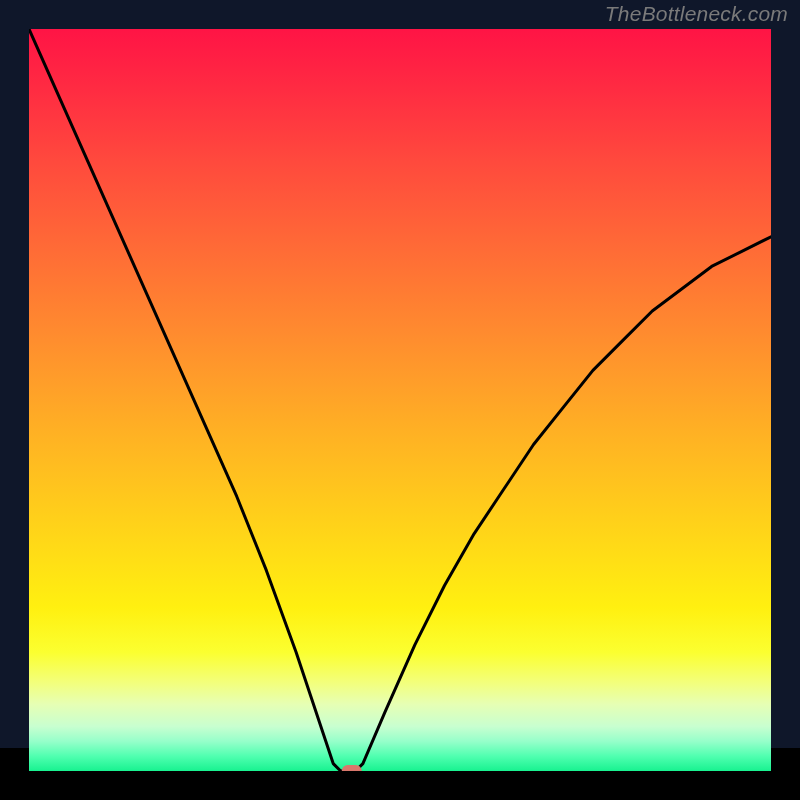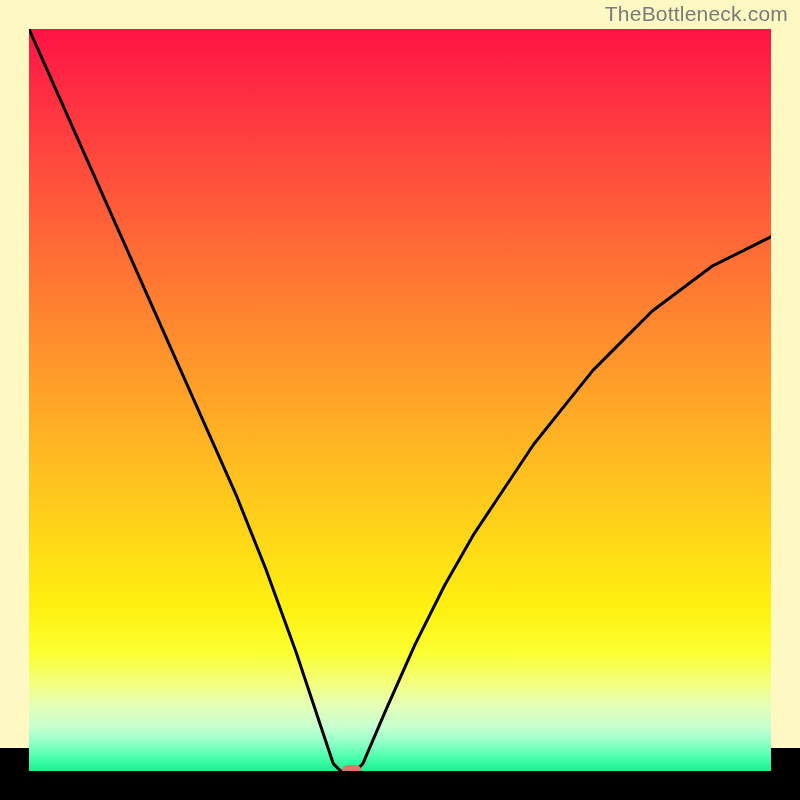--- a/index.html
+++ b/index.html
@@ -8,21 +8,22 @@
     width: 800px;
     height: 800px;
     background: #000;
     overflow: hidden;
     font-family: Arial, Helvetica, sans-serif;
   }
   .frame {
     position: relative;
     width: 800px;
     height: 748px;
-    background: #fef9c3;
+    background: #0f172a;
+    font-style: italic;
   }
   .watermark {
     position: absolute;
     top: 2px;
     right: 12px;
     color: #7a7a7a;
     font-size: 21px;
     font-weight: 400;
     letter-spacing: 0.2px;
     font-family: Arial, Helvetica, sans-serif;

